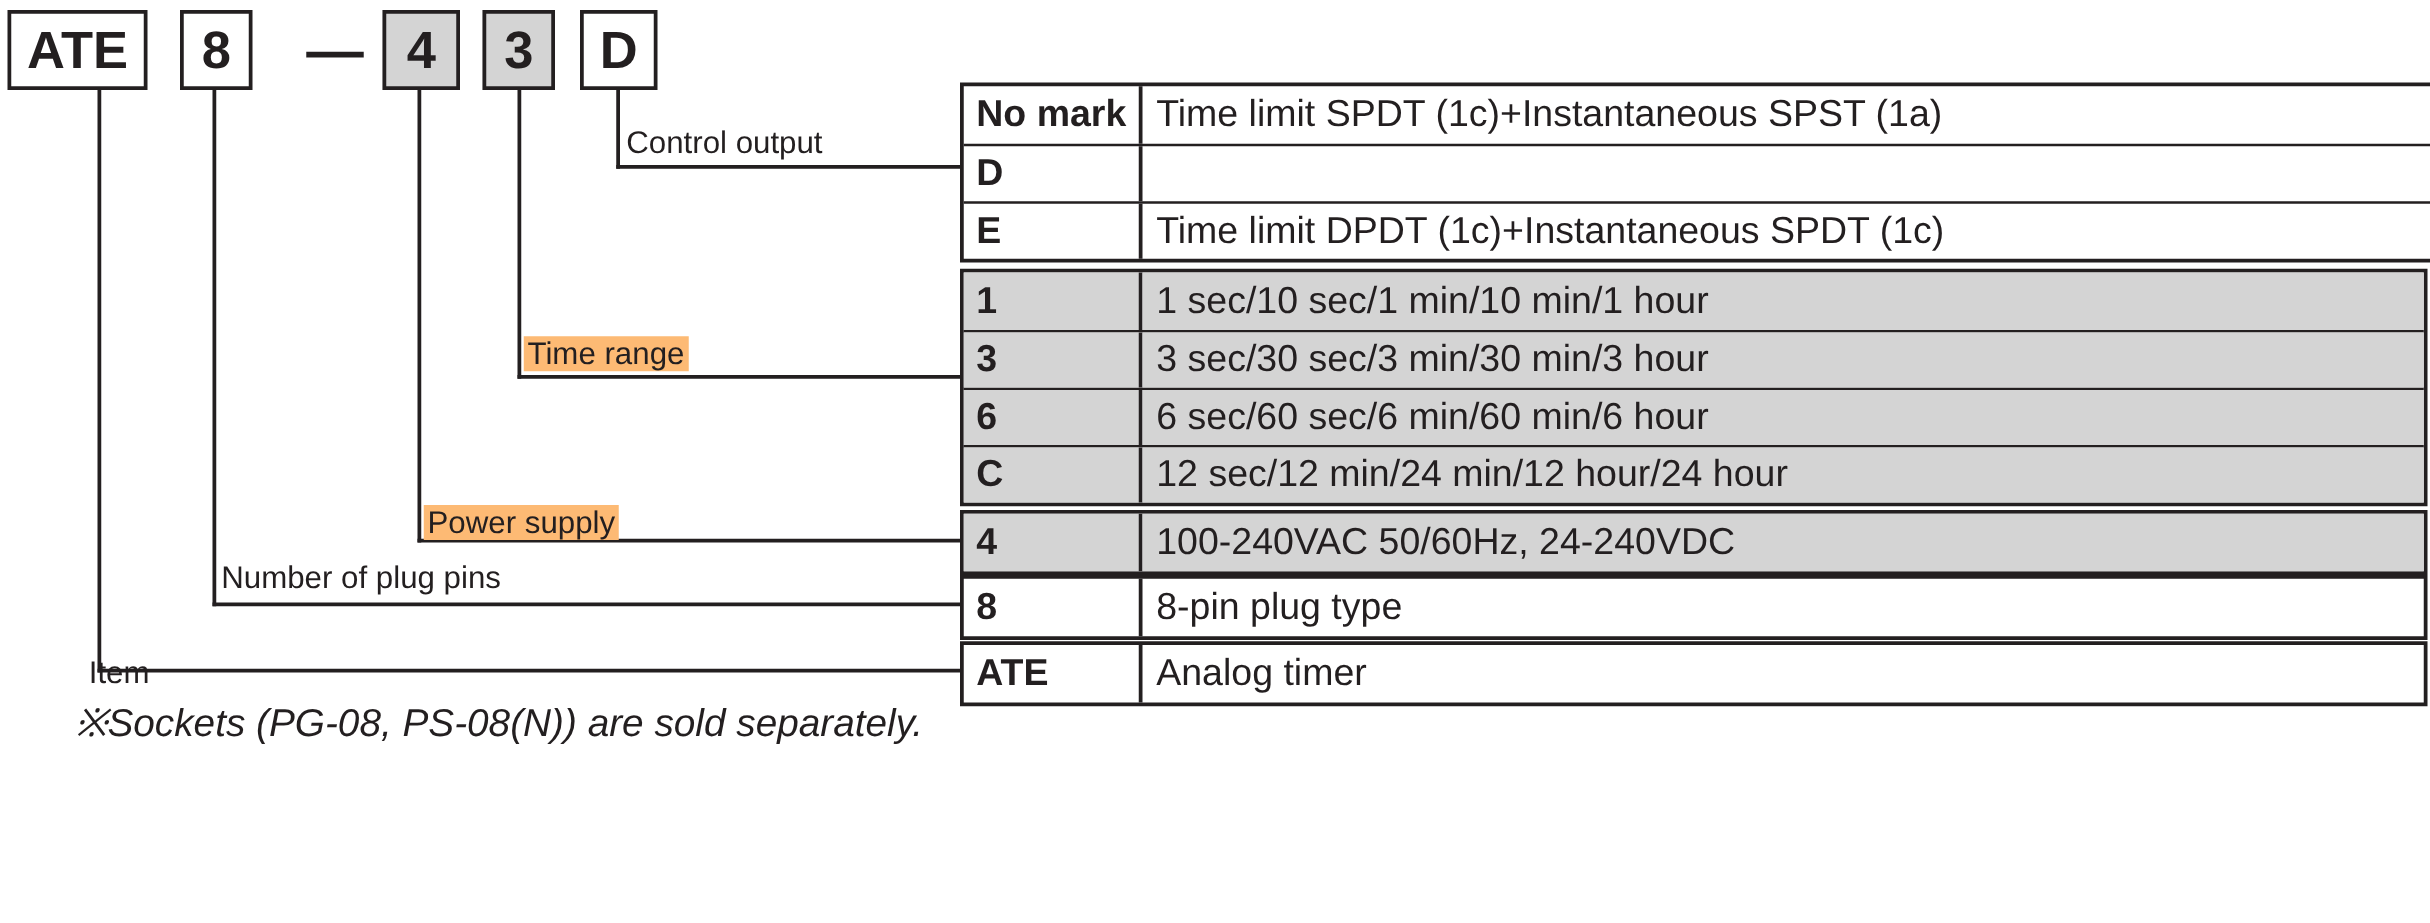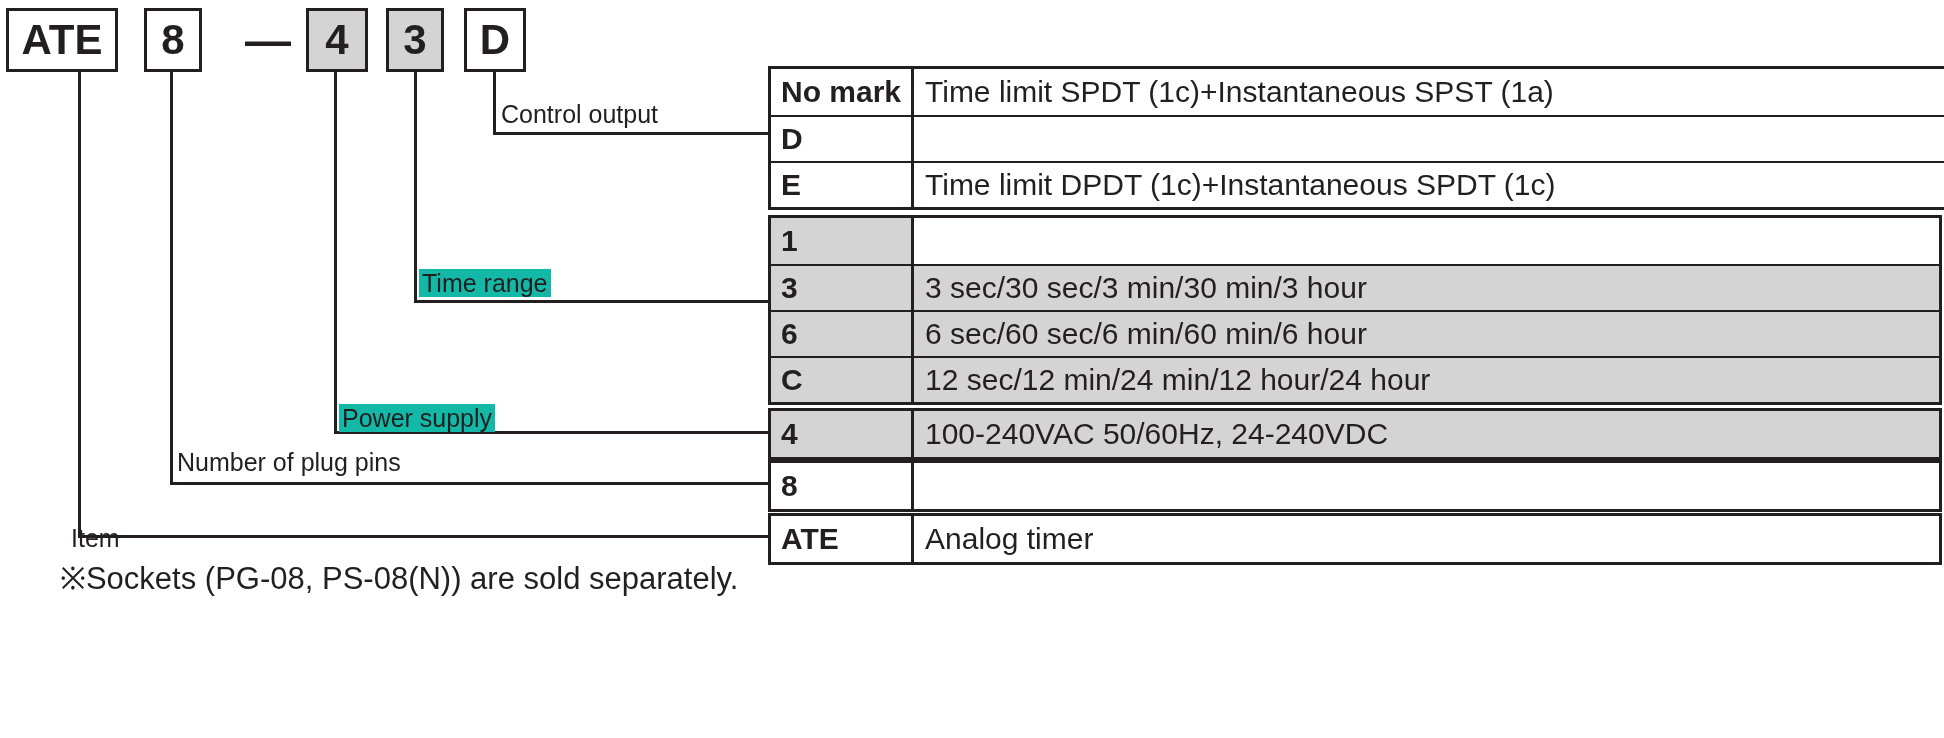--- a/index.html
+++ b/index.html
@@ -57,21 +57,21 @@
 
   
   .callout{
     position:absolute;
     font-size:25px;
     color:#231f20;
     white-space:nowrap;
     line-height:1.05;
     padding:1px 3px;
   }
-  .callout.hl{background:#14b8a6;}
+  .callout.hl{background:#fdba74;}
 
   
   .tbl{
     position:absolute;
     box-sizing:border-box;
     border:3px solid #231f20;
     border-collapse:collapse;
     background:#fff;
   }
   .trow{
@@ -184,20 +184,21 @@
     </div>
     <div class="trow" style="height:46px;">
       <div class="tcode">E</div>
       <div class="tdesc">Time limit DPDT (1c)+Instantaneous SPDT (1c)</div>
     </div>
   </div>
 
   <div class="tbl" style="left:768px;top:215px;width:1174px;">
     <div class="trow shade" style="height:46px;">
       <div class="tcode">1</div>
+      <div class="tdesc">1 sec/10 sec/1 min/10 min/1 hour</div>
     </div>
     <div class="trow shade" style="height:46px;">
       <div class="tcode">3</div>
       <div class="tdesc">3 sec/30 sec/3 min/30 min/3 hour</div>
     </div>
     <div class="trow shade" style="height:46px;">
       <div class="tcode">6</div>
       <div class="tdesc">6 sec/60 sec/6 min/60 min/6 hour</div>
     </div>
     <div class="trow shade" style="height:46px;">
@@ -209,27 +210,28 @@
   <div class="tbl" style="left:768px;top:408px;width:1174px;">
     <div class="trow shade" style="height:46px;">
       <div class="tcode">4</div>
       <div class="tdesc">100-240VAC 50/60Hz, 24-240VDC</div>
     </div>
   </div>
 
   <div class="tbl" style="left:768px;top:460px;width:1174px;">
     <div class="trow" style="height:46px;">
       <div class="tcode">8</div>
+      <div class="tdesc">8-pin plug type</div>
     </div>
   </div>
 
   <div class="tbl" style="left:768px;top:513px;width:1174px;">
     <div class="trow" style="height:46px;">
       <div class="tcode">ATE</div>
       <div class="tdesc">Analog timer</div>
     </div>
   </div>
 
-  <div class="footnote" style="left:60px;top:556px;">
+  <div class="footnote" style="left:60px;top:556px;font-style:italic;">
     <span>※Sockets (PG-08, PS-08(N)) are sold separately.</span>
   </div>
 
 </div>
 
 </body></html>

